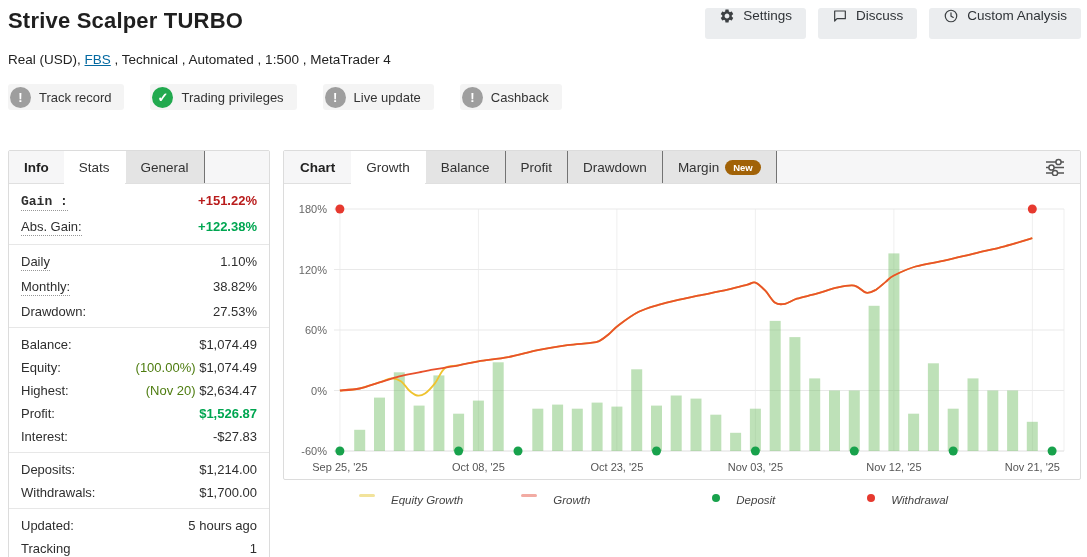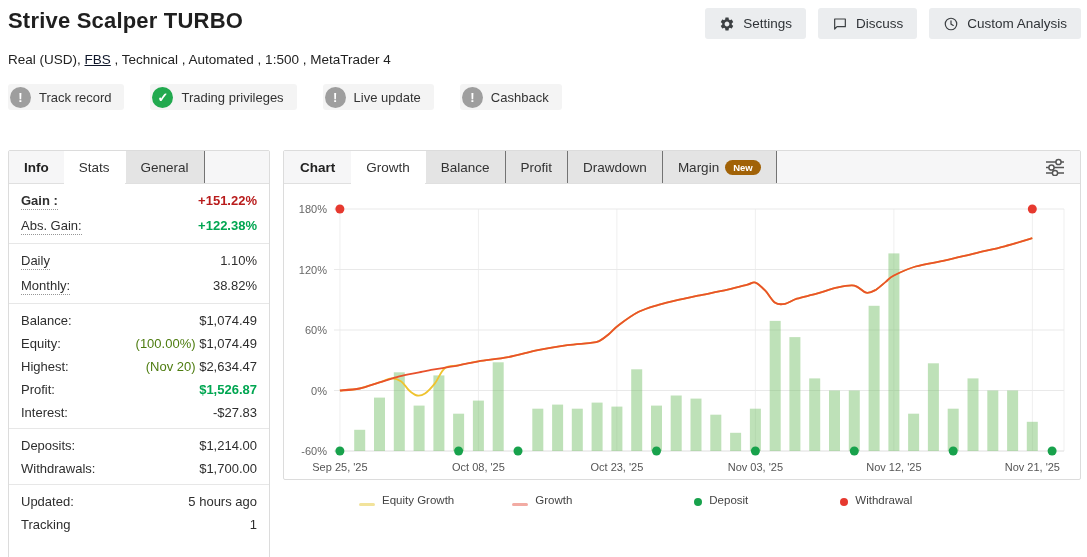--- a/index.html
+++ b/index.html
@@ -4,27 +4,27 @@
 <style>
   * { box-sizing: border-box; margin: 0; padding: 0; }
   html,body { width:1087px; height:557px; overflow:hidden; background:#fff;
     font-family:"Liberation Sans", sans-serif; color:#333; }
   .page { padding:8px 6px 0 8px; width:1087px; }
 
   
   .topbar { display:flex; align-items:flex-start; }
   .title { font-size:22px; font-weight:bold; color:#1f1f1f; letter-spacing:0.2px; }
   .top-buttons { margin-left:auto; display:flex; gap:12px; }
-  .hbtn { display:flex; align-items:center; gap:8px; height:31px; padding:0 14px;
+  .hbtn { display:flex; gap:8px; height:31px; padding:0 14px;
     background:#ebedef; border:none; border-radius:3px; font-family:inherit;
     font-size:13.5px; color:#2f3337; cursor:pointer; }
   .hbtn svg { display:block; }
 
   .subtitle { margin-top:13px; font-size:13.5px; color:#222; }
-  .subtitle a { color:#0f172a; text-decoration:underline; cursor:pointer; }
+  .subtitle a { color:#0369a1; text-decoration:underline; cursor:pointer; }
 
   .badges { margin-top:17px; display:flex; gap:26px; }
   .badge { display:flex; align-items:center; background:#f4f4f4; border-radius:3px;
     padding:2px 13px 2px 2px; height:26px; font-size:13px; color:#333; cursor:pointer; }
   .badge-ico { width:21px; height:21px; border-radius:50%; display:flex; align-items:center;
     justify-content:center; color:#fff; font-size:13px; font-weight:bold; margin-right:8px;
     flex:0 0 21px; line-height:1; }
   .badge-ico.info { background:#9e9e9e; }
   .badge-ico.ok { background:#21a94e; }
 
@@ -50,30 +50,30 @@
   .bar-spacer { margin-left:auto; }
   .filter-ic { display:flex; align-items:center; padding:0 14px; cursor:pointer; }
 
   
   .stat-group { padding:5px 0 4px; }
   .stat-group + .stat-group { border-top:1px solid #e7e7e7; }
   .stat-row { display:flex; justify-content:space-between; align-items:baseline;
     padding:4px 12px; font-size:13px; }
   .stat-label { color:#2e2e2e; }
   .stat-label.dotted { border-bottom:1px dotted #979797; padding-bottom:1px; }
-  .stat-label.bold { font-weight:bold; }
+  .stat-label.bold { font-weight:bold;font-family:Liberation Mono, monospace; }
   .stat-value { color:#2e2e2e; text-align:right; }
   .stat-value.green { color:#00a651;font-weight:bold; }
   .stat-value.green-bold { color:#b91c1c; font-weight:bold; }
   .muted { color:#4d7c0f; }
 
   
   .chart-wrap { padding:0; }
   .legend { display:flex; align-items:center; margin-top:6px; font-size:11.5px; color:#444; }
-  .legend-item { display:flex; align-items:flex-end; gap:7px; }
+  .legend-item { display:flex; align-items:flex-start; gap:16px;font-style:italic; }
   .legend-swatch-line { width:16px; height:3px; border-radius:2px; }
   .legend-swatch-dot { width:8px; height:8px; border-radius:50%; }
 </style>
 </head>
 <body>
 
 <div class="page">
 
   <div class="topbar">
     <h1 class="title">Strive Scalper TURBO</h1>
@@ -149,20 +149,24 @@
             </div>
           </div>
           <div class="stat-group">
             <div class="stat-row">
               <span class="stat-label dotted">Daily</span>
               <span class="stat-value">1.10%</span>
             </div>
             <div class="stat-row">
               <span class="stat-label dotted">Monthly:</span>
               <span class="stat-value">38.82%</span>
+            </div>
+            <div class="stat-row">
+              <span class="stat-label">Drawdown:</span>
+              <span class="stat-value">27.53%</span>
             </div>
           </div>
           <div class="stat-group">
             <div class="stat-row">
               <span class="stat-label">Balance:</span>
               <span class="stat-value">$1,074.49</span>
             </div>
             <div class="stat-row">
               <span class="stat-label">Equity:</span>
               <span class="stat-value"><span class="muted">(100.00%) </span>$1,074.49</span>

